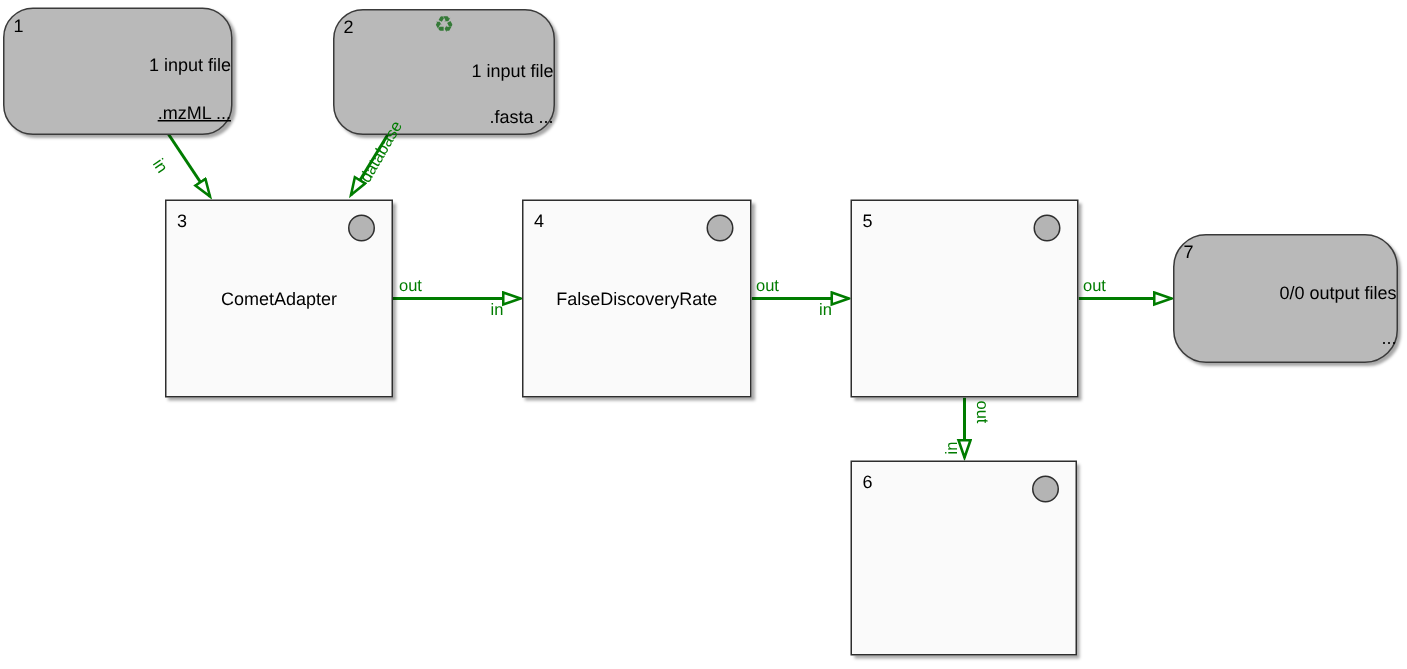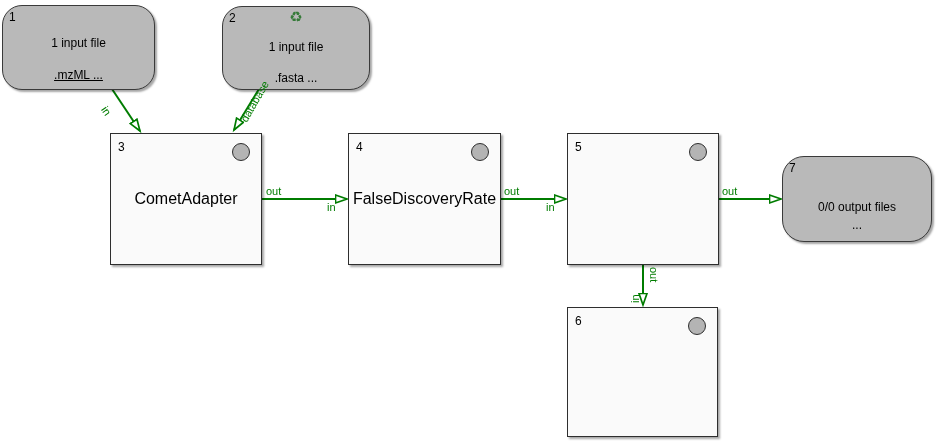--- a/index.html
+++ b/index.html
@@ -12,24 +12,24 @@
   .node.io{
     background:#b9b9b9;border:1.6px solid #3a3a3a;border-radius:20px;
     box-shadow:2px 2px 2px rgba(0,0,0,0.35);
   }
   .node.tool{
     background:#fafafa;border:1.6px solid #2e2e2e;
     box-shadow:2px 2px 2px rgba(0,0,0,0.35);
   }
   .num{position:absolute;left:6px;top:4px;font-size:12px;}
   .tool .num{left:7px;top:6px;}
-  .nline{position:absolute;left:0;width:100%;text-align:center;font-size:12px;}
+  .nline{position:absolute;left:0;width:100%;text-align:right;font-size:12px;}
   .tool-label{
     position:absolute;left:0;top:50%;width:100%;transform:translateY(-50%);
-    text-align:center;font-size:16px;
+    text-align:center;font-size:12px;
   }
   .status-circle{
     position:absolute;right:11px;top:9px;width:16px;height:16px;border-radius:50%;
     background:#b4b4b4;border:1.6px solid #2e2e2e;
   }
   .recycle{
     position:absolute;left:0;top:2px;width:100%;text-align:center;
     font-size:15px;line-height:15px;color:#357a38;font-weight:bold;
   }
   .elabel{
@@ -98,21 +98,21 @@
     <span class="status-circle"></span>
   </div>
 
   <div class="node tool" style="left:567px;top:307px;width:151px;height:130px;">
     <span class="num">6</span>
     <span class="status-circle"></span>
   </div>
 
   <div class="node io" style="left:782px;top:156px;width:150px;height:86px;border-radius:22px;">
     <span class="num">7</span>
-    <span class="nline" style="top:43px;">0/0 output files</span>
+    <span class="nline" style="top:31px;">0/0 output files</span>
     <span class="nline" style="top:61px;">...</span>
   </div>
 
   <span class="elabel rot" style="left:109px;top:104px;transform:rotate(56deg);">in</span>
   <span class="elabel rot" style="left:238px;top:118px;transform:rotate(-60deg);">database</span>
 
   <span class="elabel" style="left:266px;top:185px;">out</span>
   <span class="elabel" style="left:327px;top:201px;">in</span>
 
   <span class="elabel" style="left:504px;top:185px;">out</span>

